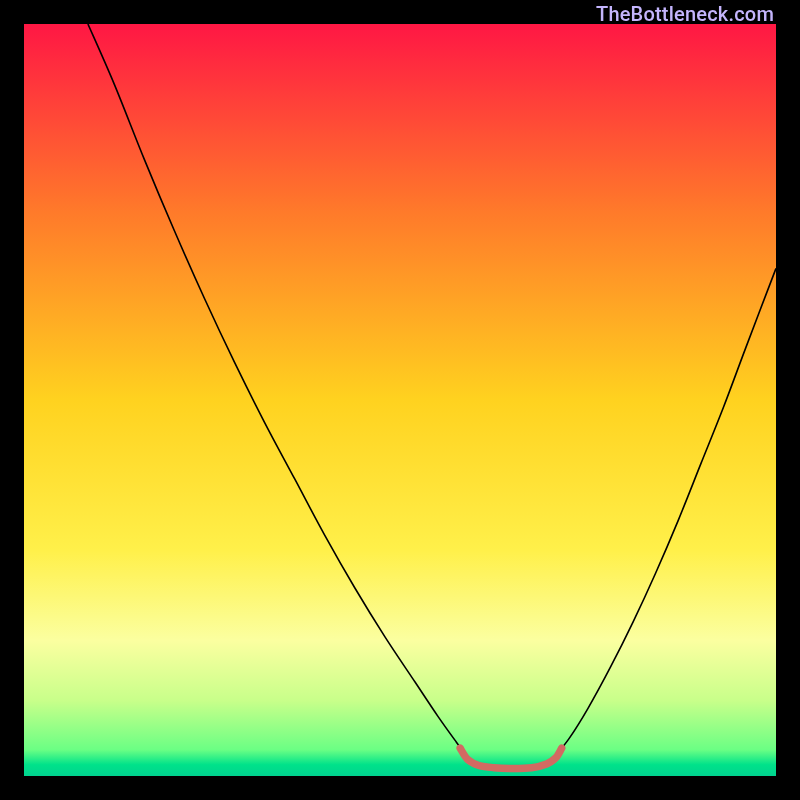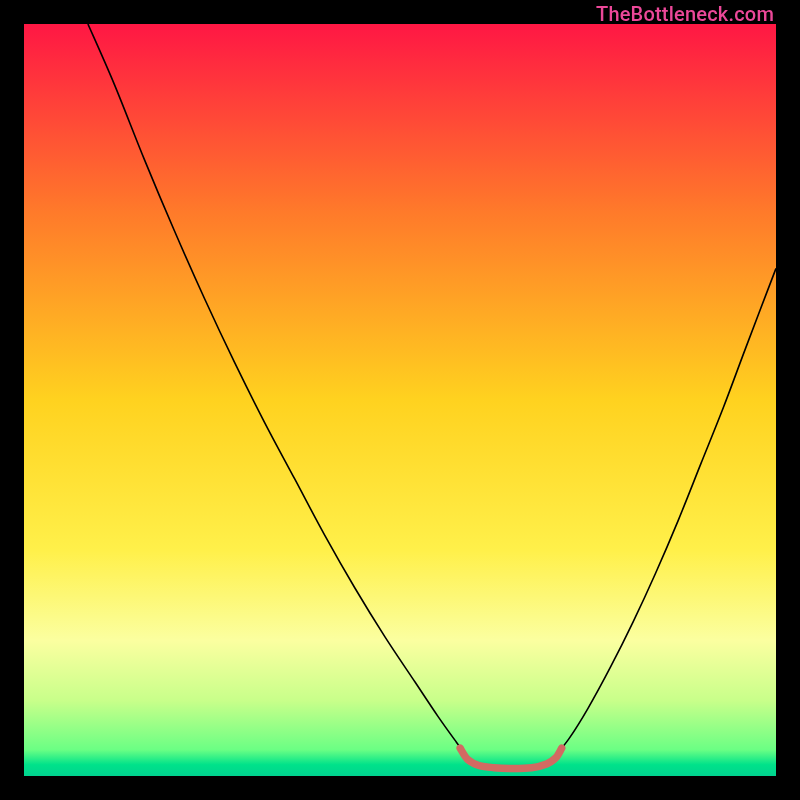--- a/index.html
+++ b/index.html
@@ -21,21 +21,21 @@
     position: absolute;
     left: 24px;
     top: 24px;
     width: 752px;
     height: 752px;
   }
   .watermark {
     position: absolute;
     top: 2px;
     right: 26px;
-    color: #ec4899;
+    color: #c4b5fd;
     font-size: 20px;
     font-weight: 500;
     letter-spacing: 0.2px;
   }
   svg {
     display: block;
   }
 </style>
 </head>
 <body>

